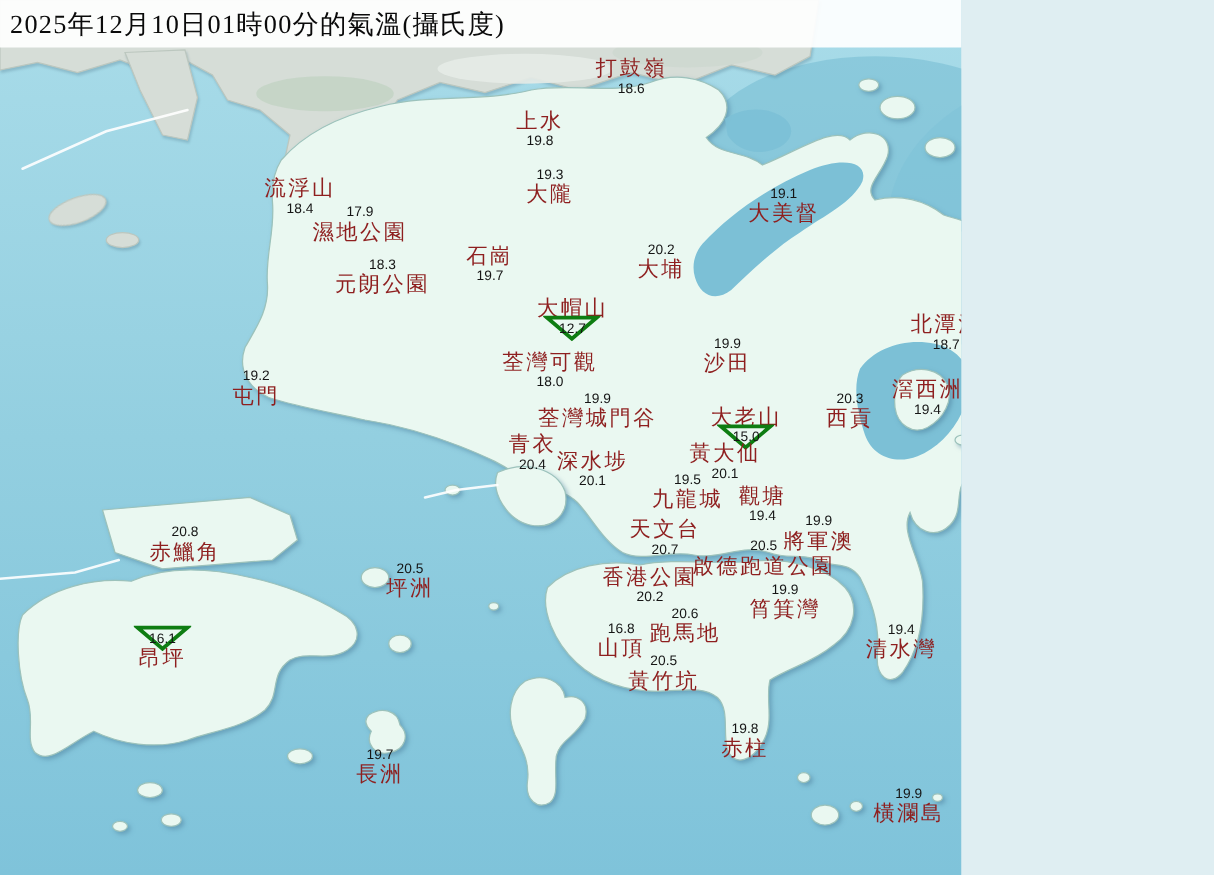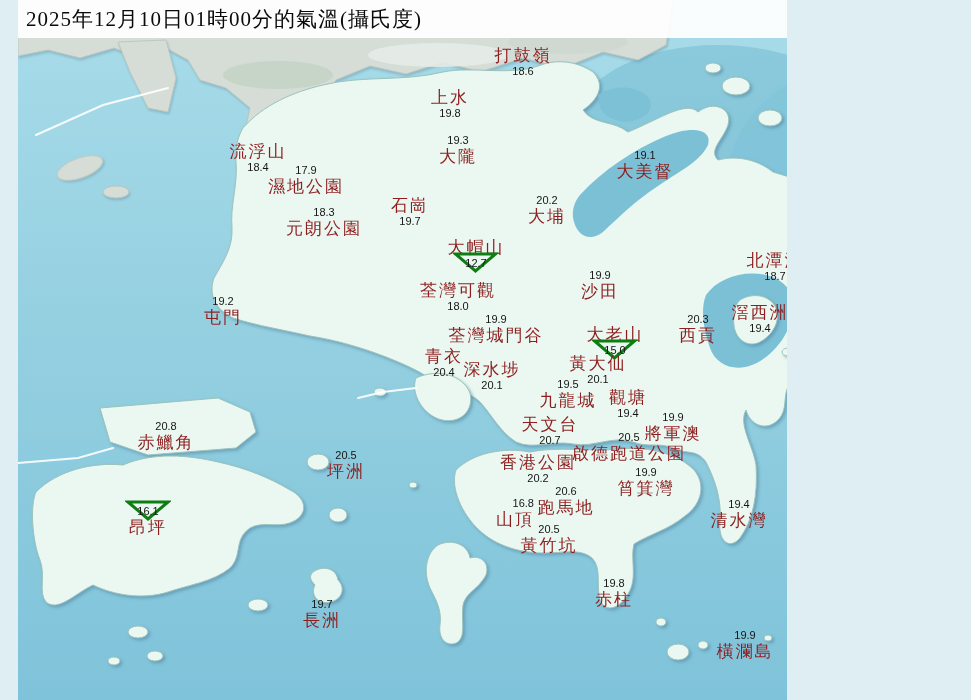--- a/index.html
+++ b/index.html
@@ -1,17 +1,17 @@
 <!DOCTYPE html>
 <html style="--labelred: #8e1f1f; --valblack: #151515; --land: #eaf8f1; --urban: #d6ddd7; --inwater: #7cc0d6; --logoblue: #2b5f9e;"><head>
 <meta charset="utf-8">
 <style>
   html,body{margin:0;padding:0;background:#dfeef2;}
   #screen{position:relative;width:769px;height:700px;overflow:hidden;
-          font-family:"Liberation Sans","DejaVu Sans",sans-serif;margin-left:18px;}
+          font-family:"Liberation Sans","DejaVu Sans",sans-serif;}
   #map-svg{position:absolute;left:0;top:0;}
   .land{fill:var(--land);stroke:#9cc2bb;stroke-width:1;
         filter:drop-shadow(2px 2px 1.5px rgba(75,125,155,.5));}
   .urban{fill:var(--urban);stroke:#bcc7bf;stroke-width:1;
          filter:drop-shadow(1px 2px 1px rgba(90,130,150,.35));}
   .inwater{fill:var(--inwater);stroke:none;}
   .bridge{stroke:#ffffff;stroke-width:2;fill:none;opacity:.9;stroke-linecap:round;}
   
   #title-bar{position:absolute;left:0;top:0;width:971px;height:38px;
              background:rgba(255,255,255,.93);display:flex;align-items:center;
@@ -260,21 +260,21 @@
         <div class="st-value">20.2</div>
       </div>
       <div class="station" style="left: 628px; top: 480px;">
         <div class="st-value">19.9</div>
         <div class="st-label">筲箕灣</div>
       </div>
       <div class="station" style="left: 548px; top: 499px;">
         <div class="st-value">20.6</div>
         <div class="st-label">跑馬地</div>
       </div>
-      <div class="station" style="left: 497px; top: 511px; align-items: flex-end;">
+      <div class="station" style="left: 497px; top: 511px;">
         <div class="st-value">16.8</div>
         <div class="st-label">山頂</div>
       </div>
       <div class="station" style="left: 531px; top: 537px;">
         <div class="st-value">20.5</div>
         <div class="st-label">黃竹坑</div>
       </div>
       <div class="station" style="left: 721px; top: 512px;">
         <div class="st-value">19.4</div>
         <div class="st-label">清水灣</div>

